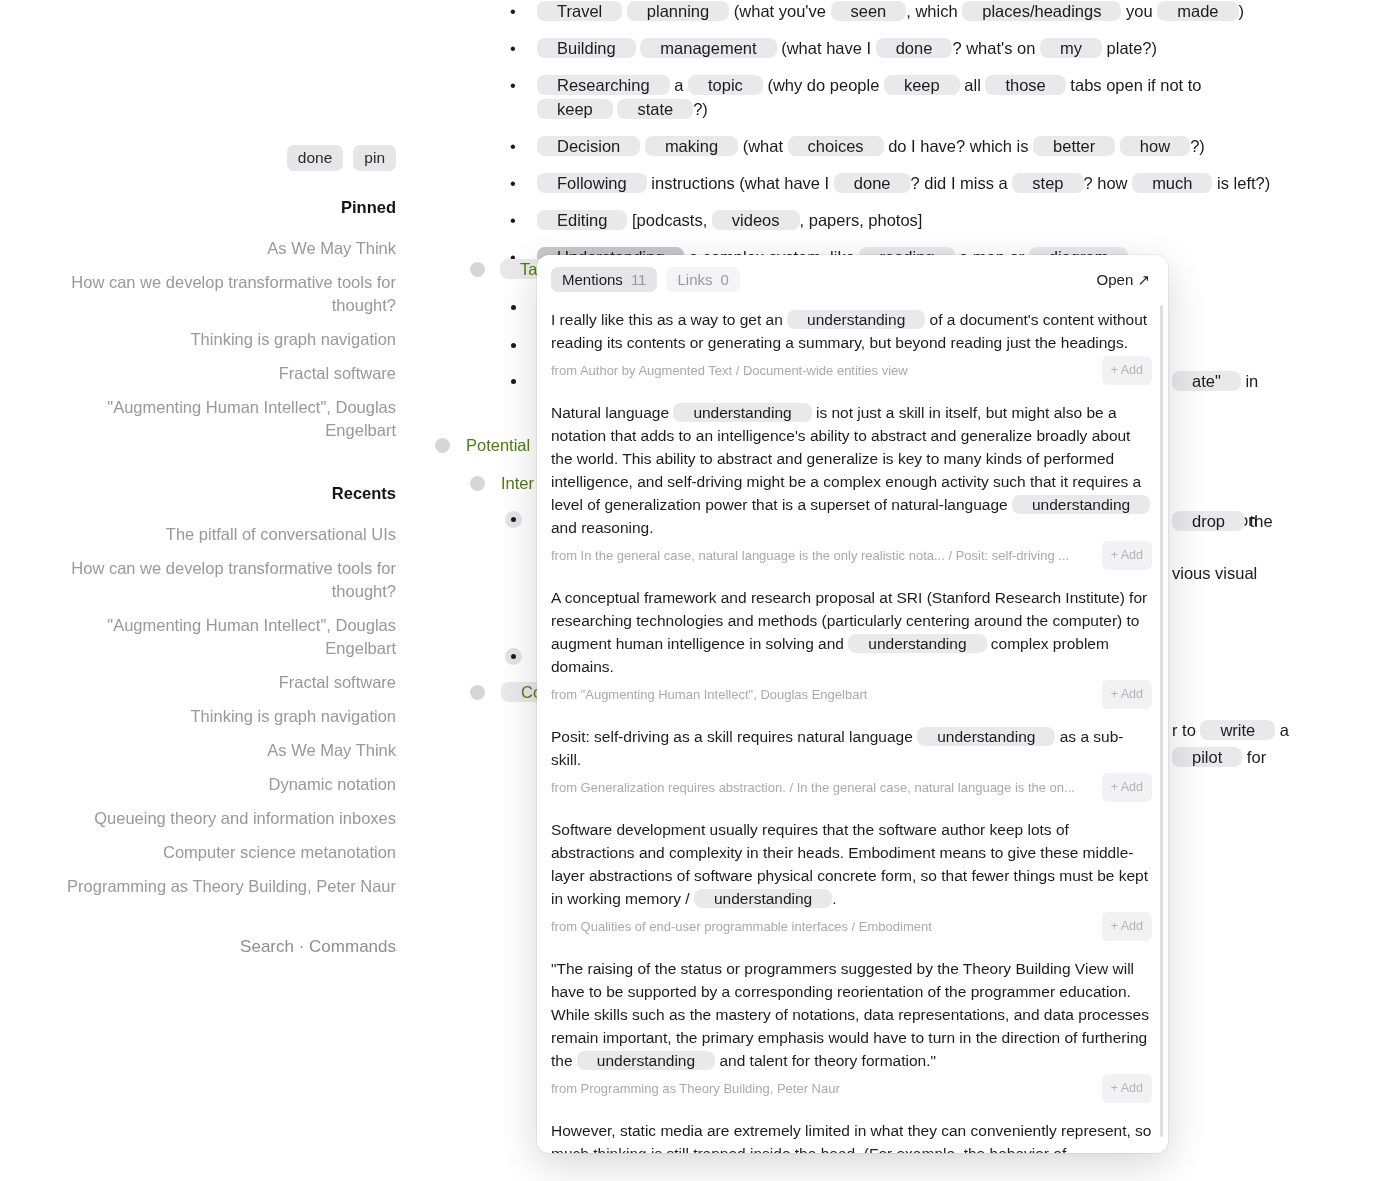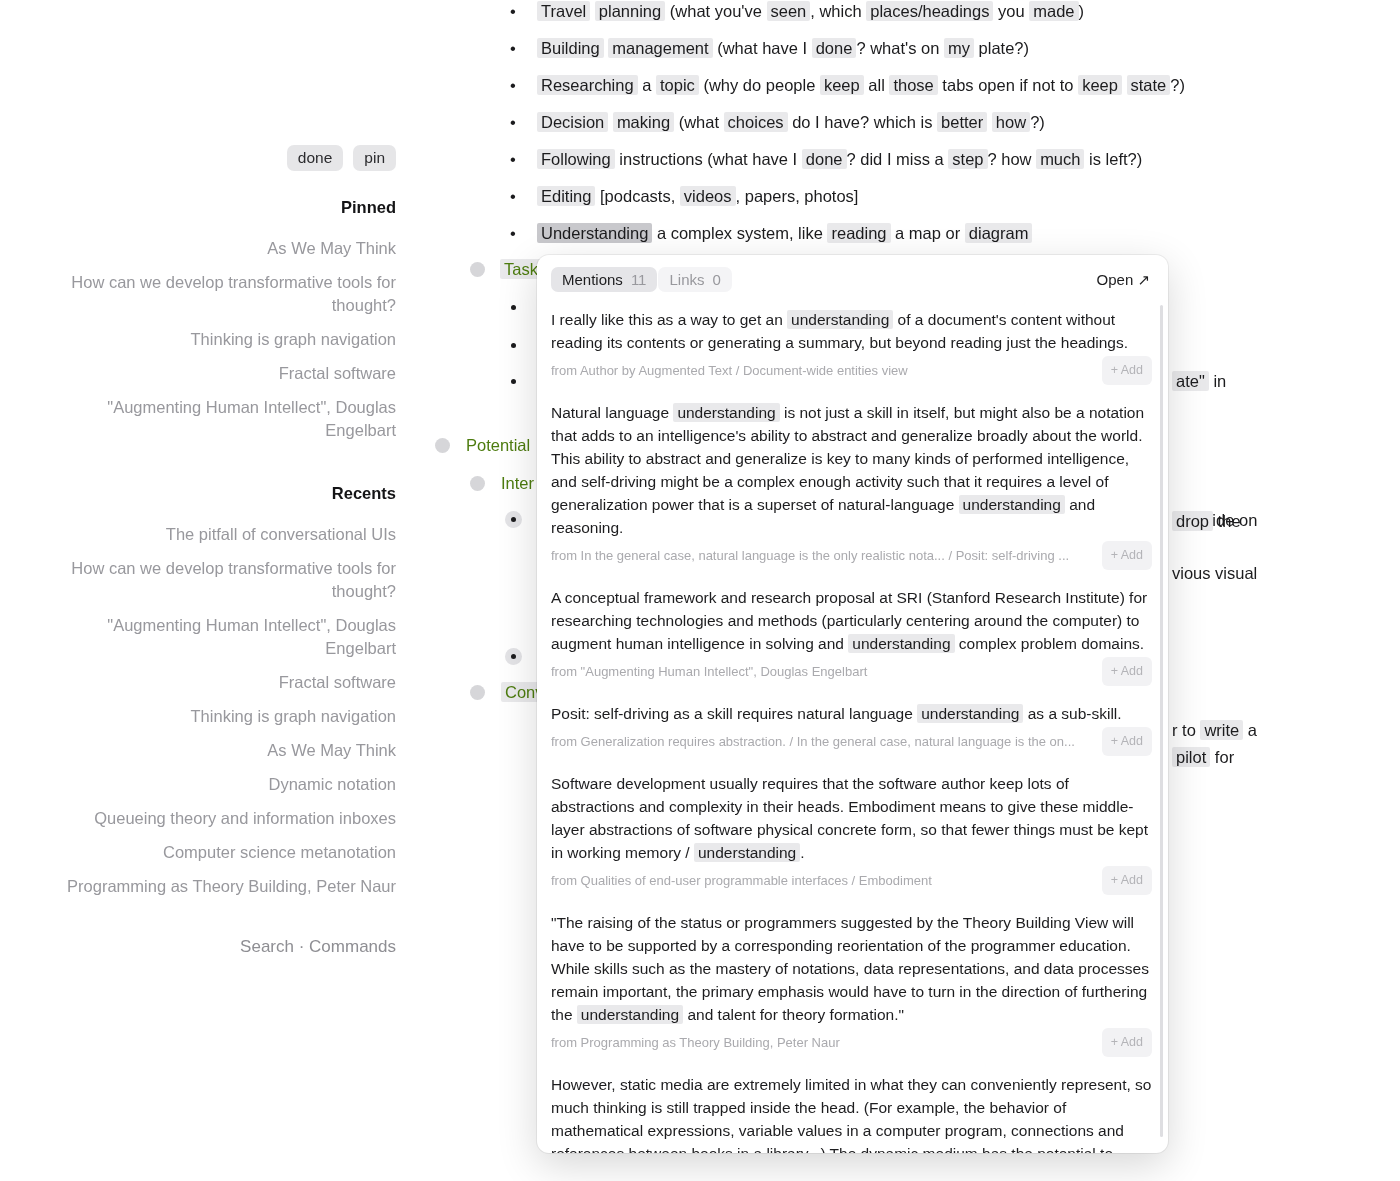--- a/index.html
+++ b/index.html
@@ -2,21 +2,21 @@
 <html><head>
 <meta charset="utf-8">
 <style>
   html,body{margin:0;padding:0;}
   body{
     width:1400px;height:1181px;position:relative;overflow:hidden;
     background:#ffffff;color:#1c1c1e;
     font-family:"Liberation Sans", sans-serif;
   }
   
-  .hl{background:#e9e9eb;border-radius:2px;padding:1px 4px;box-decoration-break:clone;}
+  .hl{background:#e9e9eb;border-radius:8px;padding:1px 20px;box-decoration-break:clone;}
   .hl-strong{background:#c8c8cc;}
   
   .sidebar{position:absolute;top:0;right:1004px;width:330px;text-align:right;}
   .tags{display:flex;justify-content:flex-end;gap:10px;margin-top:145px;}
   .tag{background:#e6e6e8;border-radius:7px;padding:3px 11px;font-size:15.5px;color:#2b2b2e;line-height:20px;}
   .side-h{font-weight:700;font-size:16.5px;color:#141416;margin-top:27px;margin-bottom:20px;}
   .side-h.recents{margin-top:42px;}
   .side-item{font-size:16.5px;color:#98989d;line-height:23px;margin-bottom:11px;cursor:pointer;}
   .side-footer{font-size:17px;color:#8e8e93;margin-top:39px;}
   
@@ -30,21 +30,21 @@
   .ring-dot{position:absolute;width:17px;height:17px;border-radius:50%;background:#e3e3e6;
             display:flex;align-items:center;justify-content:center;}
   .ring-dot::after{content:"";width:5px;height:5px;border-radius:50%;background:#1c1c1e;}
   .frag{position:absolute;left:1172px;white-space:nowrap;font-size:16.5px;line-height:23px;color:#1c1c1e;}
   #frag-0{top:370px;} #frag-1{top:509px;} #frag-2{top:510px;}
   #frag-3{top:562px;} #frag-4{top:719px;} #frag-5{top:746px;}
   
   .popup{position:absolute;left:537px;top:255px;width:631px;height:898px;background:#ffffff;
          border-radius:12px;box-sizing:border-box;padding:12px 14px;overflow:hidden;
          box-shadow:0 0 0 1px rgba(0,0,0,.06), 0 12px 40px rgba(0,0,0,.16);}
-  .p-head{display:flex;align-items:center;gap:1px;}
+  .p-head{display:flex;align-items:center;gap:9px;}
   .p-tab{display:flex;align-items:center;gap:8px;border-radius:7px;padding:4px 11px;font-size:15px;cursor:pointer;}
   .p-tab.active{background:#e5e5e8;color:#1d1d1f;font-weight:500;}
   .p-tab.inactive{background:#f4f4f6;color:#98989d;}
   .p-tab .cnt{color:#98989d;font-weight:400;}
   .p-open{margin-left:auto;font-size:15px;color:#1d1d1f;cursor:pointer;padding-right:4px;}
   .p-body{margin-top:14px;width:601px;font-size:15.5px;line-height:23px;color:#1d1d1f;}
   .m-text{margin-bottom:2px;margin-top:16px;}
   .m-foot{display:flex;align-items:center;margin-bottom:13px;margin-top:1px;}
   .m-from{flex:1;font-size:13px;color:#aaaaae;white-space:nowrap;overflow:hidden;text-overflow:ellipsis;}
   .add-btn{flex:none;background:#f2f2f4;border-radius:6px;padding:3px 9px;font-size:12.5px;color:#b4b4b8;margin-left:10px;cursor:pointer;}

